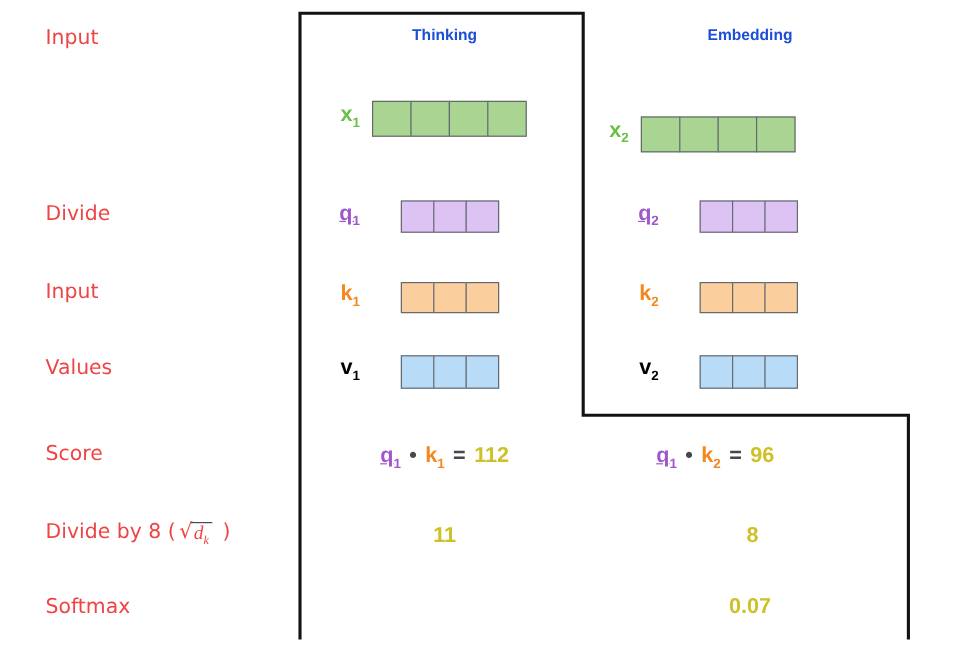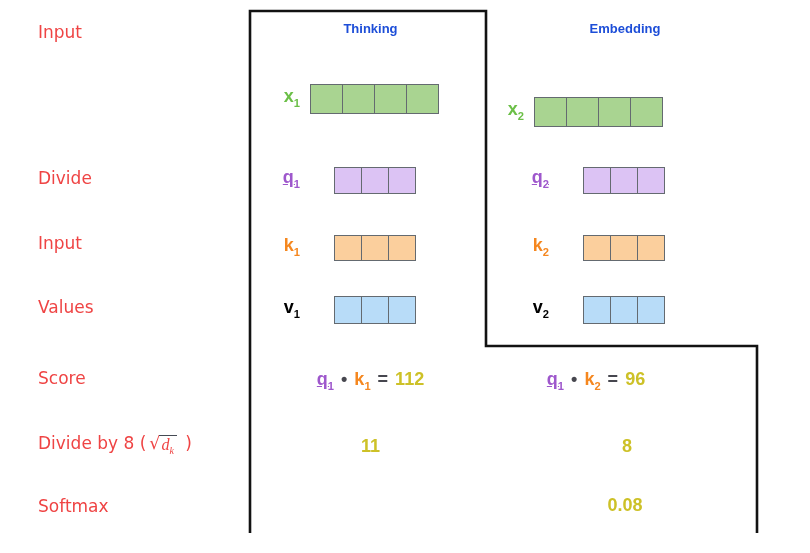--- a/index.html
+++ b/index.html
@@ -210,15 +210,15 @@
     <span class="c-purple"><span>q</span><sub>1</sub></span>
     <span class="c-dark">•</span>
     <span class="c-orange"><span>k</span><sub>2</sub></span>
     <span class="c-dark">=</span>
     <span class="c-yellow">96</span>
   </div>
 
   <div class="val" style="left:254px;top:436px;width:233px">11</div>
   <div class="val" style="left:507px;top:436px;width:240px">8</div>
 
-  <div class="val" style="left:505px;top:495px;width:240px">0.08</div>
+  <div class="val" style="left:505px;top:495px;width:240px">0.07</div>
 
 </div>
 
 </body></html>

